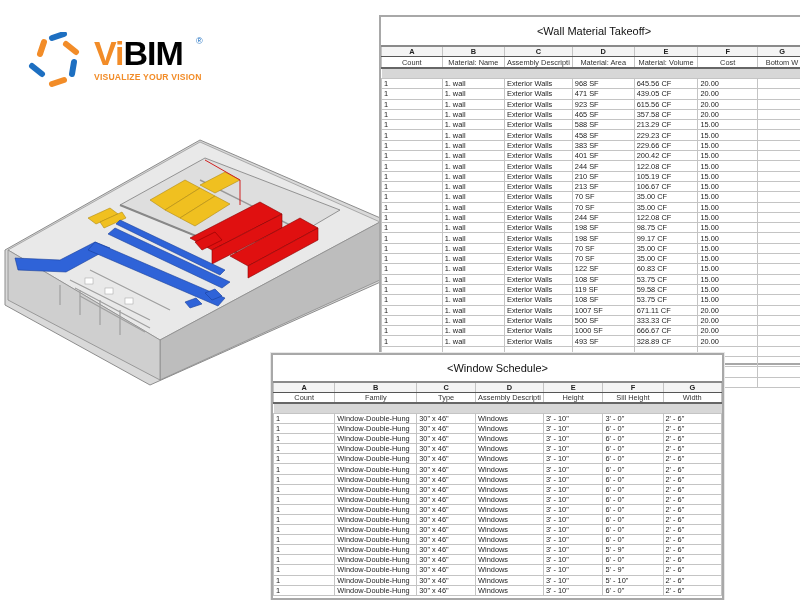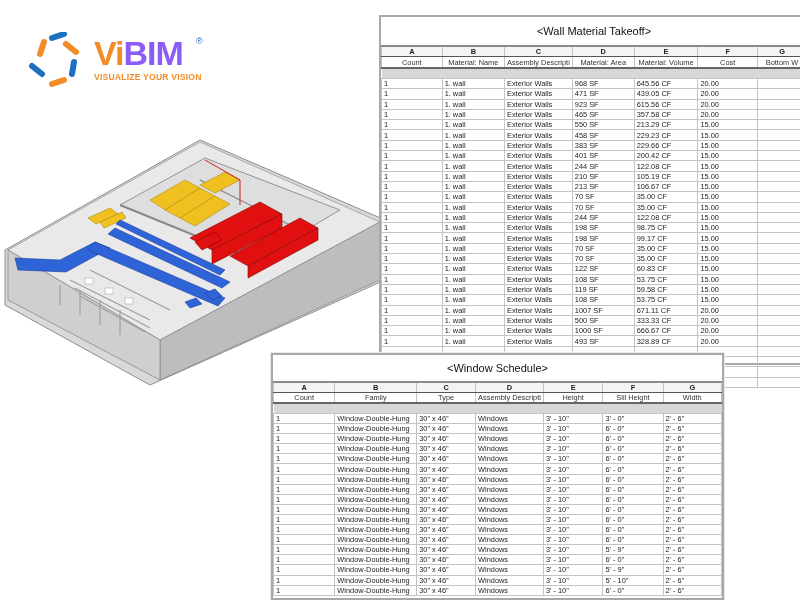--- a/index.html
+++ b/index.html
@@ -3,21 +3,21 @@
 <meta charset="utf-8">
 <style>
   html, body { margin:0; padding:0; }
   body { width:800px; height:600px; position:relative; overflow:hidden; background:#ffffff; font-family:"Liberation Sans", sans-serif; }
 
   
   .logo { position:absolute; left:28px; top:32px; width:180px; height:58px; }
   .logo-mark { position:absolute; left:0; top:0; width:58px; height:58px; }
   .logo-word { position:absolute; left:66px; top:4px; font-weight:bold; font-size:34px; letter-spacing:-1px; line-height:34px; }
   .logo-word .vi { color:#f28c28; }
-  .logo-word .bim { color:#8b5cf6;text-align:center; }
+  .logo-word .bim { color:#000000;text-align:center; }
   .logo-reg { position:absolute; left:168px; top:4px; font-size:9px; color:#1d6fc1; }
   .logo-tag { position:absolute; left:66px; top:40px; font-size:8.6px; font-weight:bold; color:#f28c28; letter-spacing:0.2px; white-space:nowrap; }
 
   
   .model { position:absolute; left:0; top:110px; width:385px; height:280px; }
 
   
   .sched { position:absolute; background:#fff; border:2px solid #a8a8a8; box-sizing:border-box; }
   .sched table { border-collapse:collapse; table-layout:fixed; font-size:7.4px; color:#222; }
   .sched td, .sched th { border:1px solid #c4c4c4; padding:0 2px; white-space:nowrap; overflow:hidden; }
@@ -183,21 +183,21 @@
           <td>Exterior Walls</td>
           <td>465 SF</td>
           <td>357.58 CF</td>
           <td>20.00</td>
           <td></td>
         </tr>
         <tr class="row">
           <td>1</td>
           <td>1. wall</td>
           <td>Exterior Walls</td>
-          <td>550 SF</td>
+          <td>588 SF</td>
           <td>213.29 CF</td>
           <td>15.00</td>
           <td></td>
         </tr>
         <tr class="row">
           <td>1</td>
           <td>1. wall</td>
           <td>Exterior Walls</td>
           <td>458 SF</td>
           <td>229.23 CF</td>

